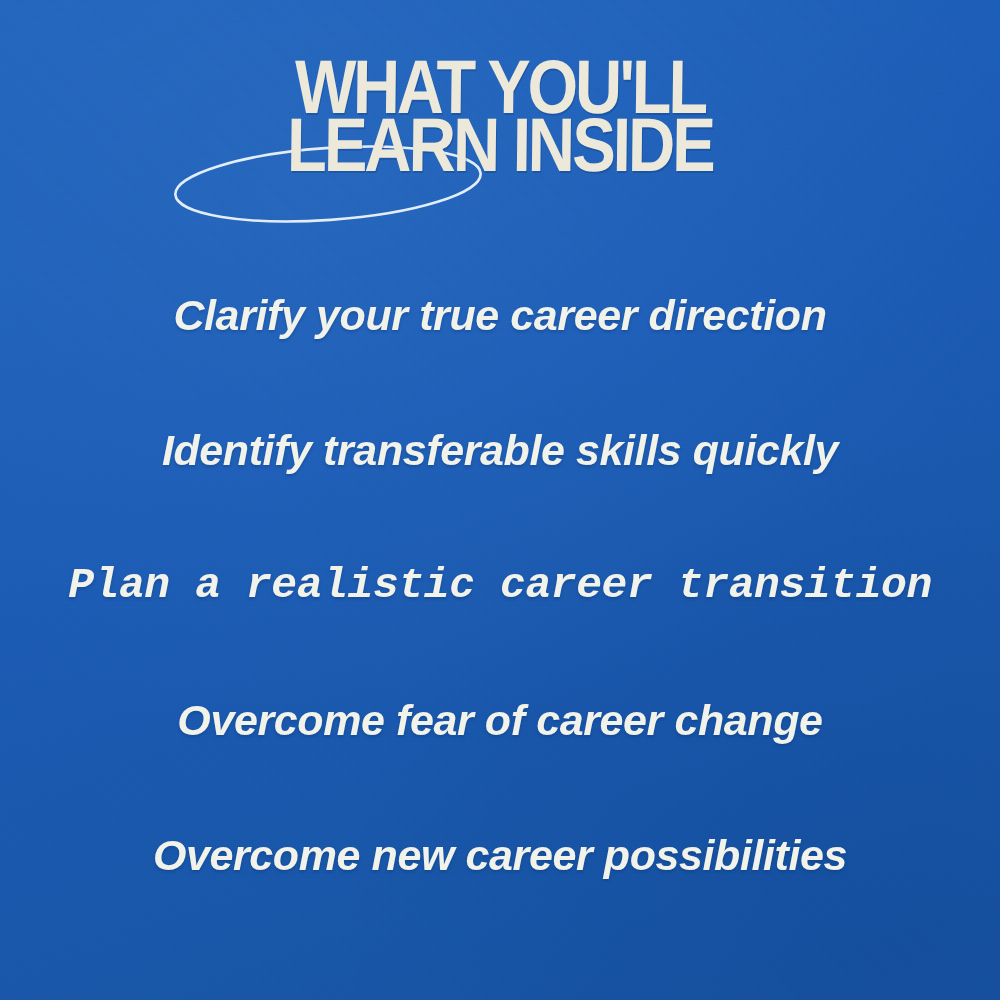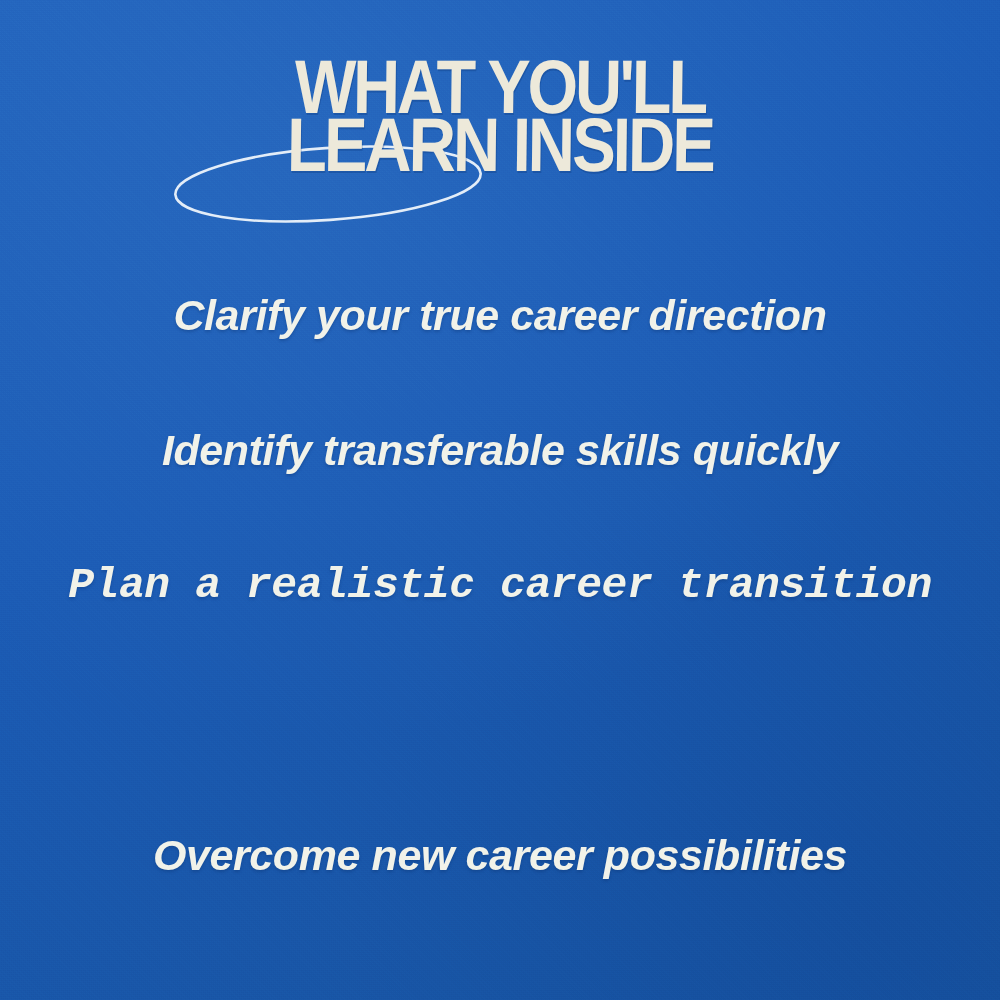--- a/index.html
+++ b/index.html
@@ -141,18 +141,19 @@
   </div>
 
   <div class="benefits">
 
     <div class="benefit-item benefit-1">Clarify your true career direction</div>
 
     <div class="benefit-item benefit-2">Identify transferable skills quickly</div>
 
     <div class="benefit-item benefit-3">Plan a realistic career transition</div>
 
+    <div class="benefit-item benefit-4">Overcome fear of career change</div>
 
     <div class="benefit-item benefit-5">Overcome new career possibilities</div>
 
   </div>
 
 </div>
 
 </body></html>

